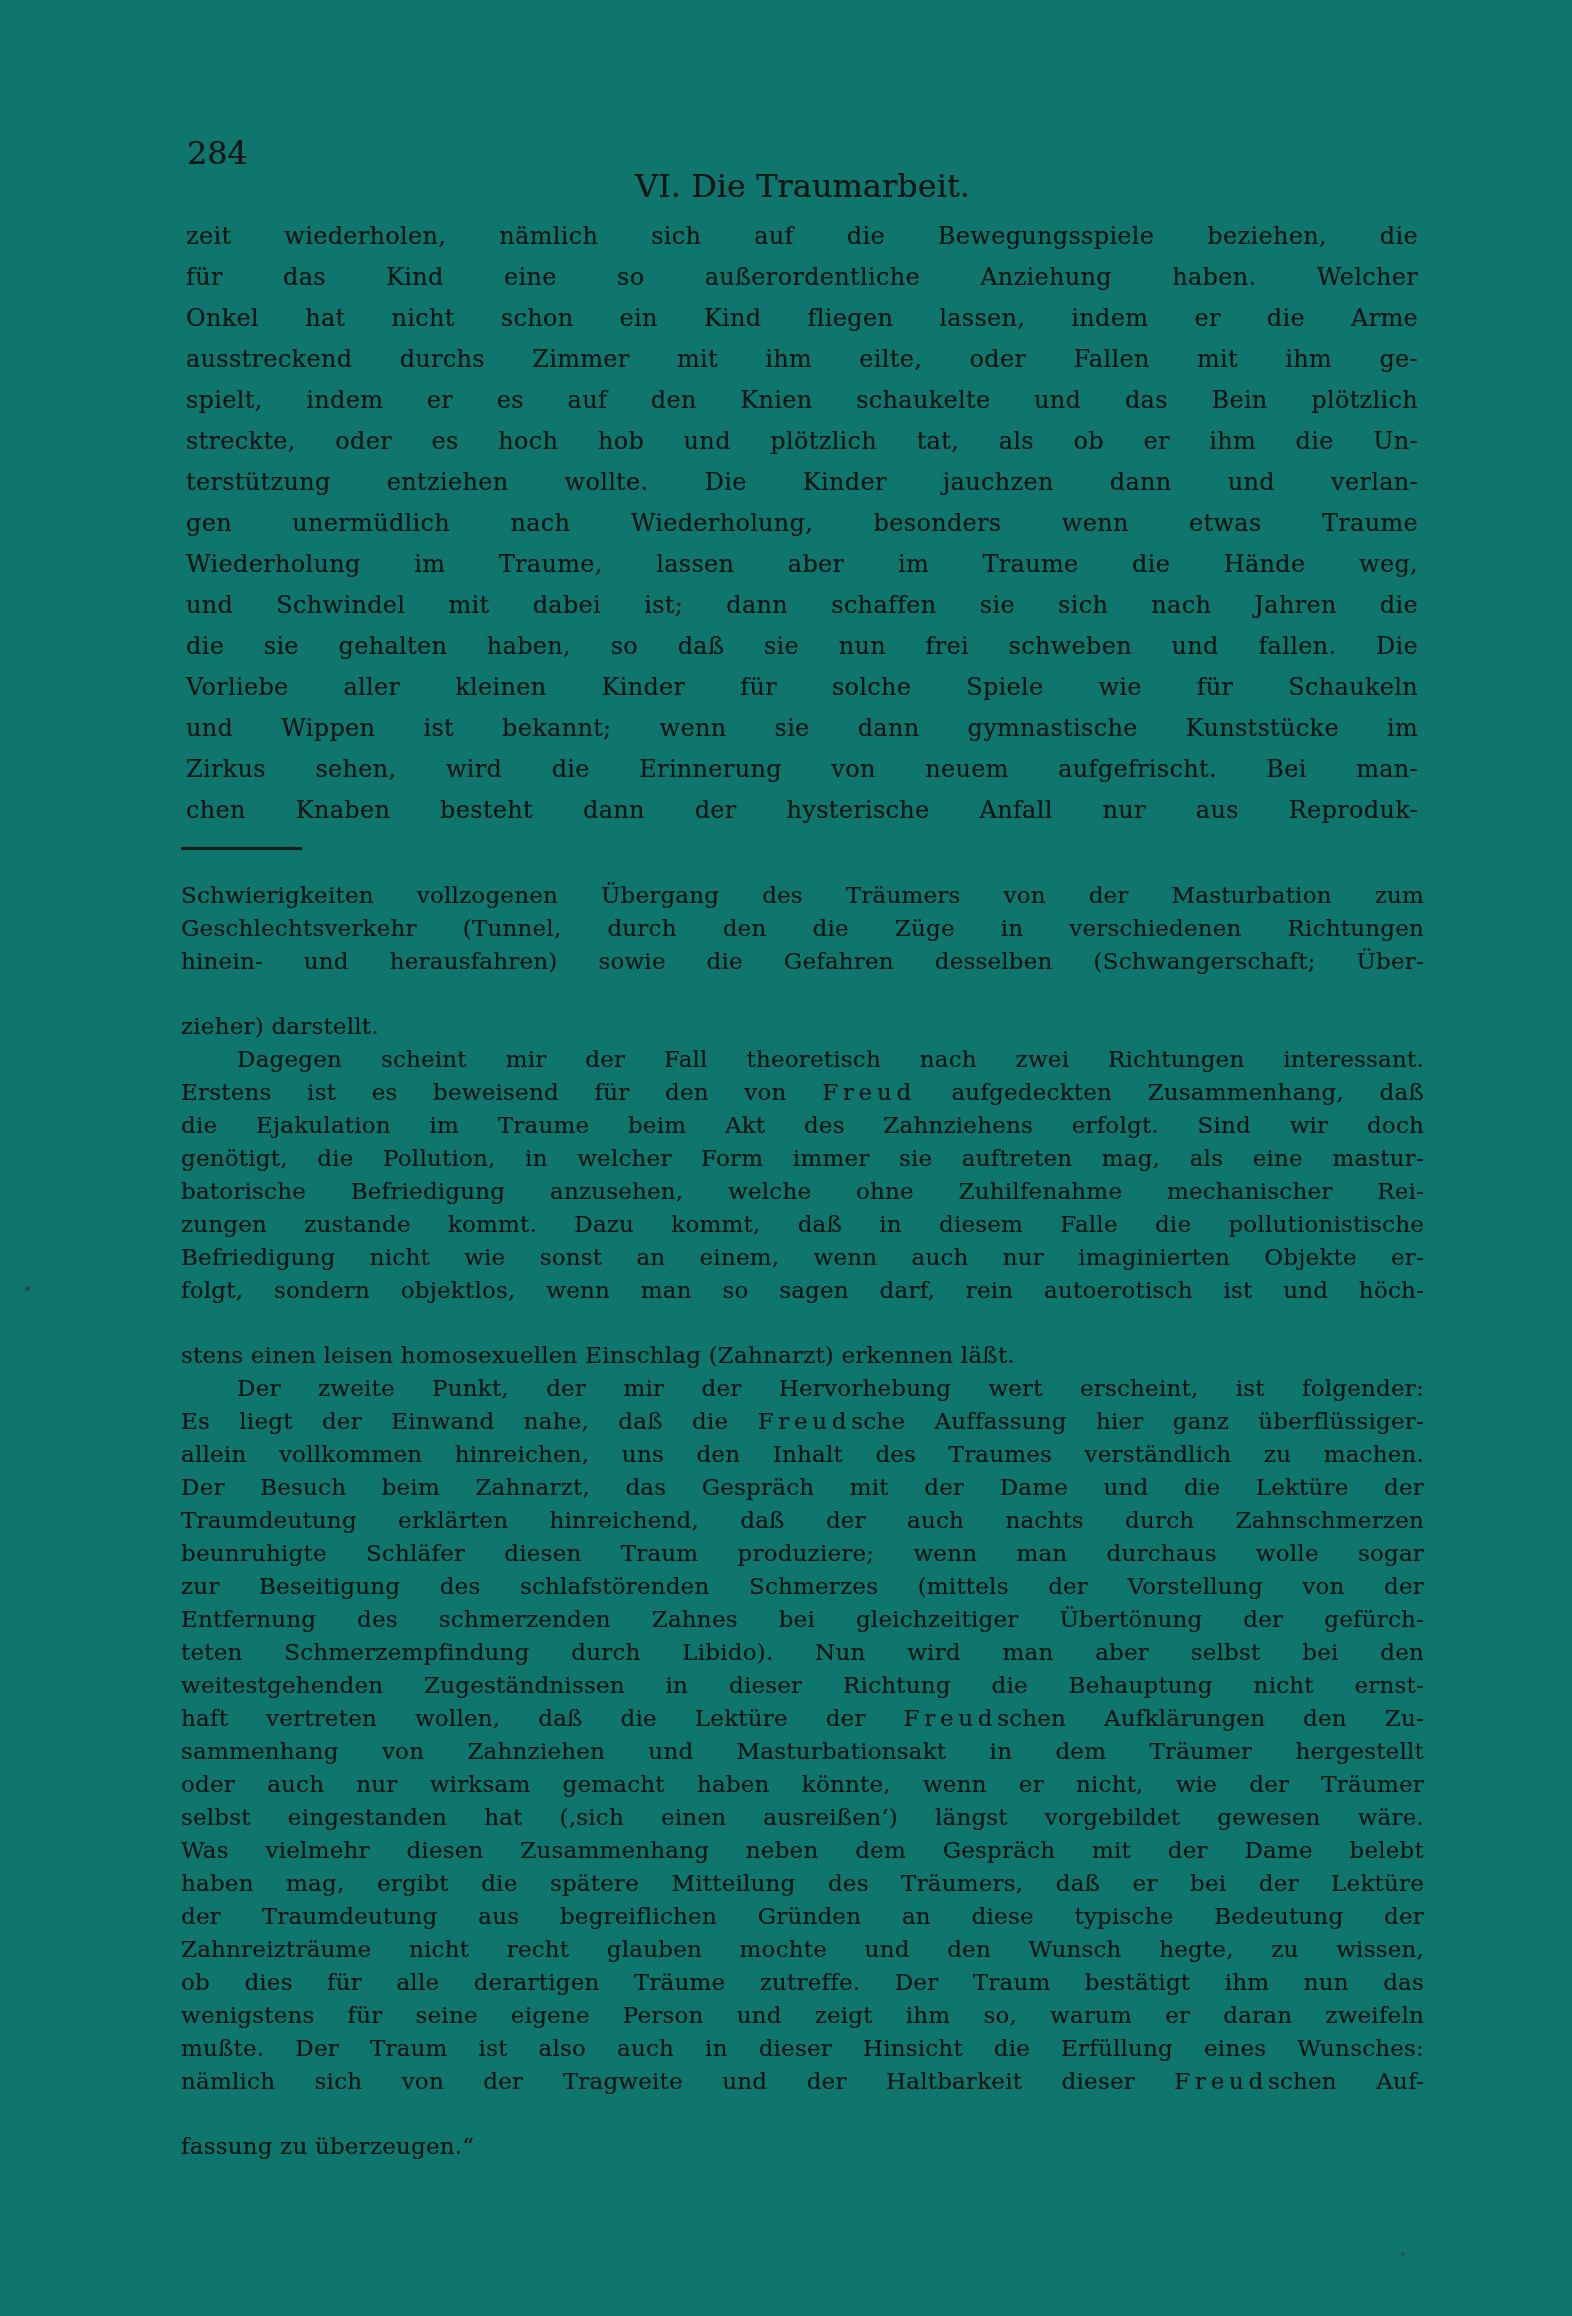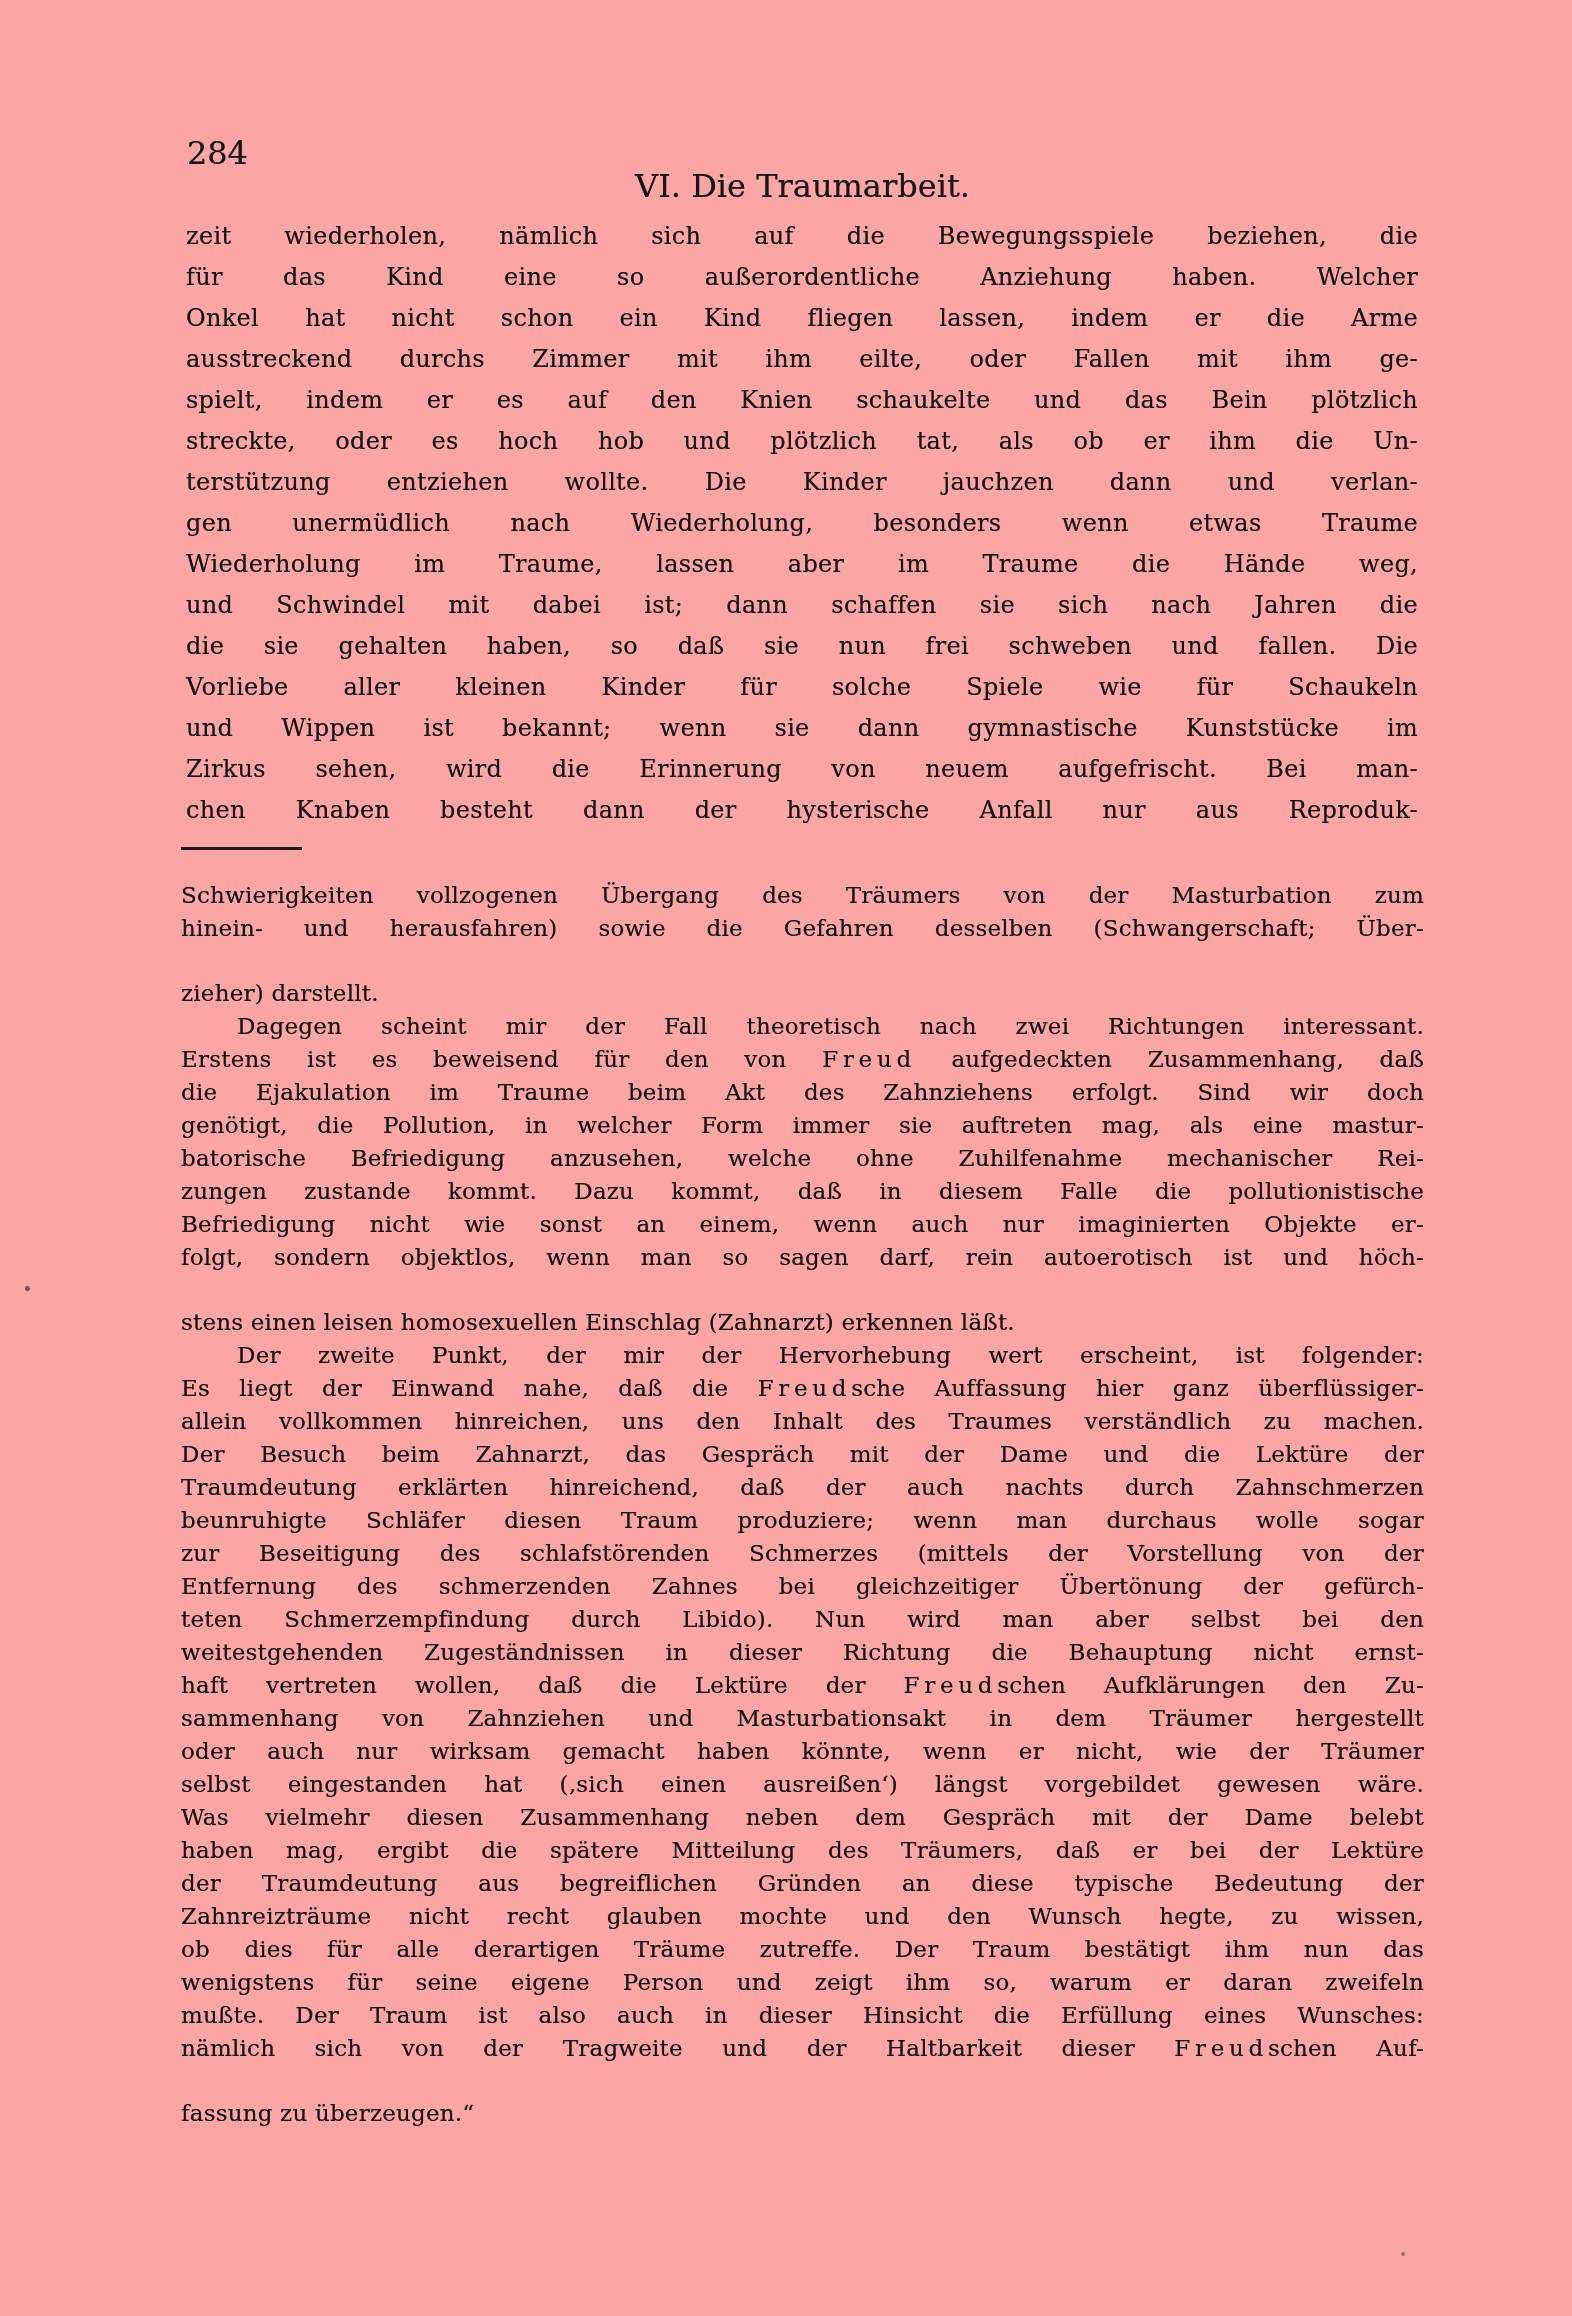--- a/index.html
+++ b/index.html
@@ -1,20 +1,20 @@
 <!DOCTYPE html>
 <html lang="de" style="font-size:15px"><head>
 <meta charset="utf-8">
 <style>
   html, body { margin: 0; padding: 0; background: #ffffff; }
   .page {
     position: relative;
     width: 1573px;
     height: 2316px;
-    background: #fca5a5;
+    background: #0f766e;
     color: #161616;
     font-family: "DejaVu Serif", "Liberation Serif", serif;
     overflow: hidden;
     text-shadow: 0 0 0.5px rgba(10,10,10,0.55);
   }
   .running-header {
     position: absolute;
     left: 185px;
     top: 134px;
     width: 1235px;
@@ -91,20 +91,21 @@
       <div class="line">Vorliebe aller kleinen Kinder für solche Spiele wie für Schaukeln</div>
       <div class="line">und Wippen ist bekannt; wenn sie dann gymnastische Kunststücke im</div>
       <div class="line">Zirkus sehen, wird die Erinnerung von neuem aufgefrischt.  Bei man-</div>
       <div class="line">chen Knaben besteht dann der hysterische Anfall nur aus Reproduk-</div>
     </div>
 
   <div class="footnote-rule"></div>
 
   <div class="footnote-text">
       <div class="line">Schwierigkeiten vollzogenen Übergang des Träumers von der Masturbation zum</div>
+      <div class="line">Geschlechtsverkehr (Tunnel, durch den die Züge in verschiedenen Richtungen</div>
       <div class="line">hinein- und herausfahren) sowie die Gefahren desselben (Schwangerschaft; Über-</div>
       <div class="line no-just">zieher) darstellt.</div>
       <div class="line indent">Dagegen scheint mir der Fall theoretisch nach zwei Richtungen interessant.</div>
       <div class="line">Erstens ist es beweisend für den von <span class="sperr">Freud</span> aufgedeckten Zusammenhang, daß</div>
       <div class="line">die Ejakulation im Traume beim Akt des Zahnziehens erfolgt.  Sind wir doch</div>
       <div class="line">genötigt, die Pollution, in welcher Form immer sie auftreten mag, als eine mastur-</div>
       <div class="line">batorische Befriedigung anzusehen, welche ohne Zuhilfenahme mechanischer Rei-</div>
       <div class="line">zungen zustande kommt.  Dazu kommt, daß in diesem Falle die pollutionistische</div>
       <div class="line">Befriedigung nicht wie sonst an einem, wenn auch nur imaginierten Objekte er-</div>
       <div class="line">folgt, sondern objektlos, wenn man so sagen darf, rein autoerotisch ist und höch-</div>

